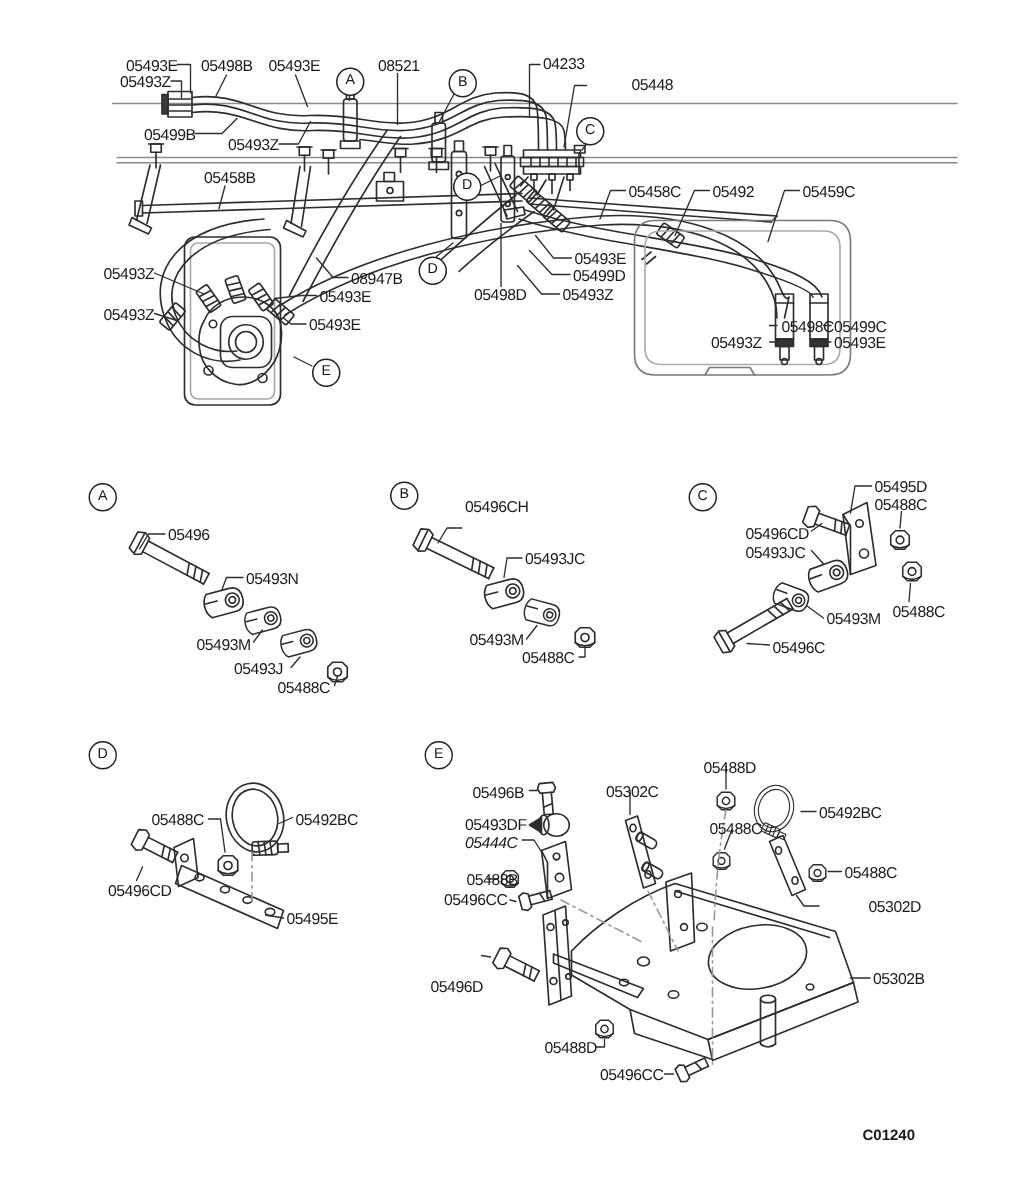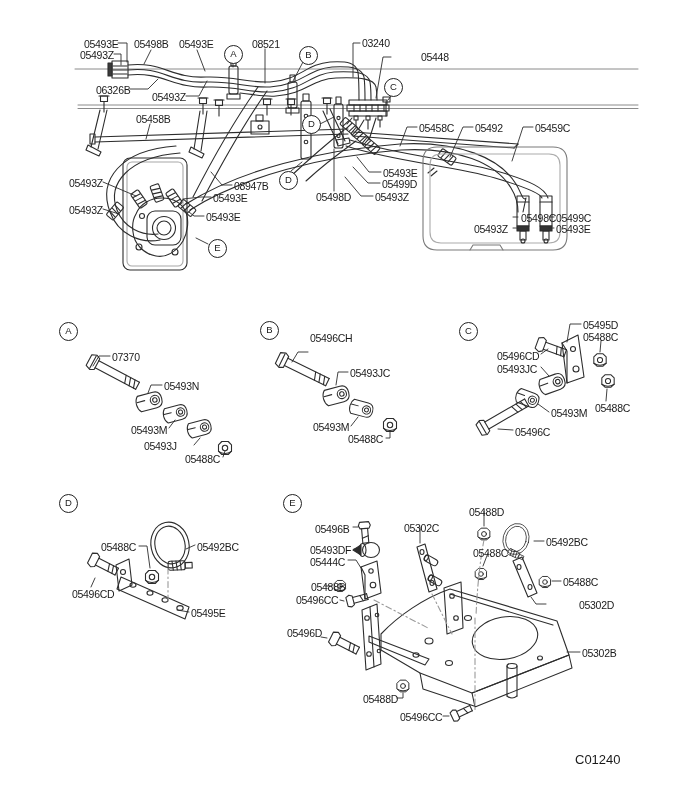--- a/index.html
+++ b/index.html
@@ -3,21 +3,21 @@
 <meta charset="utf-8">
 <style>
   html,body{margin:0;padding:0;background:#fff;}
   .stage{position:relative;width:673px;height:787px;background:#fff;overflow:hidden;
          font-family:"Liberation Sans",sans-serif;}
   .stage svg{position:absolute;left:0;top:0;}
   #label-layer{position:absolute;left:0;top:0;width:673px;height:787px;pointer-events:none;}
   .plabel{position:absolute;font-size:10.5px;letter-spacing:-0.3px;color:#1a1a1a;white-space:nowrap;}
   .callout{position:absolute;width:17px;height:17px;border:1.3px solid #222;border-radius:50%;
            background:#fff;font-size:9.5px;line-height:16px;text-align:center;color:#1a1a1a;}
-  .figcode{position:absolute;left:575px;top:752px;font-size:13px;color:#1a1a1a;}
+  .figcode{position:absolute;left:575px;top:752px;font-size:10px;color:#1a1a1a;font-weight:bold;}
 </style>
 </head>
 <body>
 
 <div class="stage">
 
 <svg width="673" height="787" viewBox="0 0 673 787">
   <defs>
     <g id="g-tbolt">
           <line x1="-5" y1="0" x2="5" y2="0"></line>
@@ -408,73 +408,73 @@
     </g>
   </g>
 </svg>
 
 <div id="label-layer">
       <div class="plabel" style="left: 84px; top: 38px;">05493E</div>
       <div class="plabel" style="left: 80px; top: 49px;">05493Z</div>
       <div class="plabel" style="left: 134px; top: 38px;">05498B</div>
       <div class="plabel" style="left: 179px; top: 38px;">05493E</div>
       <div class="plabel" style="left: 252px; top: 38px;">08521</div>
-      <div class="plabel" style="left: 362px; top: 37px;">03240</div>
+      <div class="plabel" style="left: 362px; top: 37px;">04233</div>
       <div class="plabel" style="left: 393px; top: 51px; padding-left: 28px;">05448</div>
-      <div class="plabel" style="left: 96px; top: 84px;">06326B</div>
+      <div class="plabel" style="left: 96px; top: 84px;">05499B</div>
       <div class="plabel" style="left: 152px; top: 91px;">05493Z</div>
       <div class="plabel" style="left: 136px; top: 113px;">05458B</div>
       <div class="plabel" style="left: 419px; top: 122px;">05458C</div>
       <div class="plabel" style="left: 475px; top: 122px;">05492</div>
       <div class="plabel" style="left: 535px; top: 122px;">05459C</div>
       <div class="plabel" style="left: 69px; top: 177px;">05493Z</div>
       <div class="plabel" style="left: 234px; top: 180px;">08947B</div>
       <div class="plabel" style="left: 213px; top: 192px;">05493E</div>
       <div class="plabel" style="left: 316px; top: 191px;">05498D</div>
       <div class="plabel" style="left: 383px; top: 167px;">05493E</div>
       <div class="plabel" style="left: 382px; top: 178px;">05499D</div>
       <div class="plabel" style="left: 375px; top: 191px;">05493Z</div>
       <div class="plabel" style="left: 69px; top: 204px;">05493Z</div>
       <div class="plabel" style="left: 206px; top: 211px;">05493E</div>
       <div class="plabel" style="left: 474px; top: 212px; padding-left: 47px;">05498C</div>
       <div class="plabel" style="left: 474px; top: 223px;">05493Z</div>
       <div class="plabel" style="left: 556px; top: 212px;">05499C</div>
       <div class="plabel" style="left: 556px; top: 223px;">05493E</div>
-      <div class="plabel" style="left: 112px; top: 351px;">07370</div>
+      <div class="plabel" style="left: 112px; top: 351px;">05496</div>
       <div class="plabel" style="left: 164px; top: 380px;">05493N</div>
       <div class="plabel" style="left: 131px; top: 424px;">05493M</div>
-      <div class="plabel" style="left: 144px; top: 440px;">05493J</div>
+      <div class="plabel" style="left: 156px; top: 440px;">05493J</div>
       <div class="plabel" style="left: 185px; top: 453px;">05488C</div>
       <div class="plabel" style="left: 310px; top: 332px;">05496CH</div>
       <div class="plabel" style="left: 350px; top: 367px;">05493JC</div>
       <div class="plabel" style="left: 313px; top: 421px;">05493M</div>
       <div class="plabel" style="left: 348px; top: 433px;">05488C</div>
       <div class="plabel" style="left: 583px; top: 319px;">05495D</div>
       <div class="plabel" style="left: 583px; top: 331px;">05488C</div>
       <div class="plabel" style="left: 497px; top: 350px;">05496CD</div>
       <div class="plabel" style="left: 497px; top: 363px;">05493JC</div>
       <div class="plabel" style="left: 551px; top: 407px;">05493M</div>
       <div class="plabel" style="left: 595px; top: 402px;">05488C</div>
       <div class="plabel" style="left: 515px; top: 426px;">05496C</div>
       <div class="plabel" style="left: 101px; top: 541px;">05488C</div>
       <div class="plabel" style="left: 197px; top: 541px;">05492BC</div>
       <div class="plabel" style="left: 72px; top: 588px;">05496CD</div>
       <div class="plabel" style="left: 191px; top: 607px;">05495E</div>
       <div class="plabel" style="left: 315px; top: 523px;">05496B</div>
       <div class="plabel" style="left: 404px; top: 522px;">05302C</div>
       <div class="plabel" style="left: 310px; top: 544px;">05493DF</div>
-      <div class="plabel" style="left: 310px; top: 556px;">05444C</div>
+      <div class="plabel" style="left: 310px; top: 556px; font-style: italic;">05444C</div>
       <div class="plabel" style="left: 469px; top: 506px;">05488D</div>
       <div class="plabel" style="left: 546px; top: 536px;">05492BC</div>
       <div class="plabel" style="left: 473px; top: 547px;">05488C</div>
       <div class="plabel" style="left: 563px; top: 576px;">05488C</div>
       <div class="plabel" style="left: 548px; top: 599px; margin-left: 31px;">05302D</div>
       <div class="plabel" style="left: 291px; top: 581px; padding-left: 20px;">05488B</div>
       <div class="plabel" style="left: 296px; top: 594px;">05496CC</div>
-      <div class="plabel" style="left: 287px; top: 627px;">05496D</div>
+      <div class="plabel" style="left: 287px; top: 652px;">05496D</div>
       <div class="plabel" style="left: 363px; top: 693px;">05488D</div>
       <div class="plabel" style="left: 400px; top: 711px;">05496CC</div>
       <div class="plabel" style="left: 582px; top: 647px;">05302B</div>
       <div class="callout" style="left: 224px; top: 45px;">A</div>
       <div class="callout" style="left: 299px; top: 46px;">B</div>
       <div class="callout" style="left: 384px; top: 78px;">C</div>
       <div class="callout" style="left: 302px; top: 115px;">D</div>
       <div class="callout" style="left: 279px; top: 171px;">D</div>
       <div class="callout" style="left: 208px; top: 239px;">E</div>
       <div class="callout" style="left: 59px; top: 322px;">A</div>

